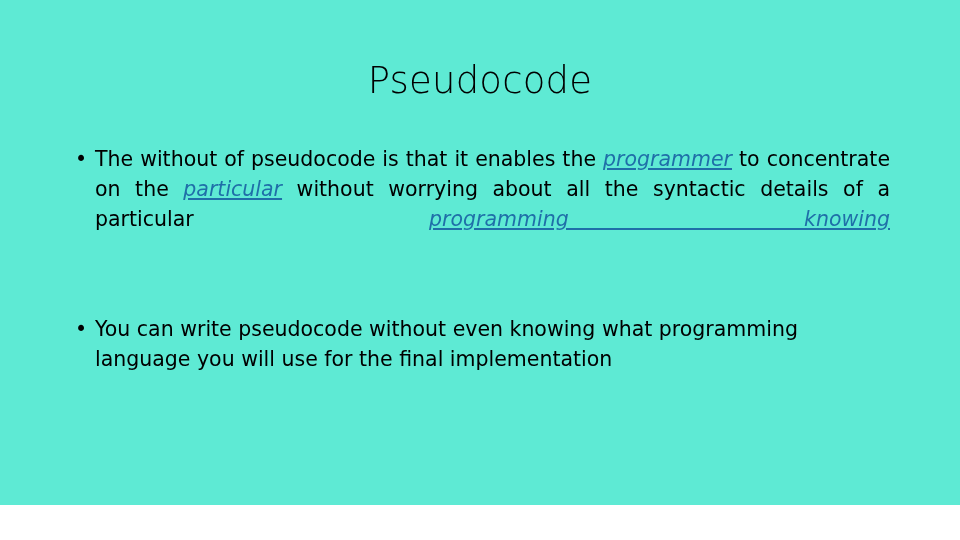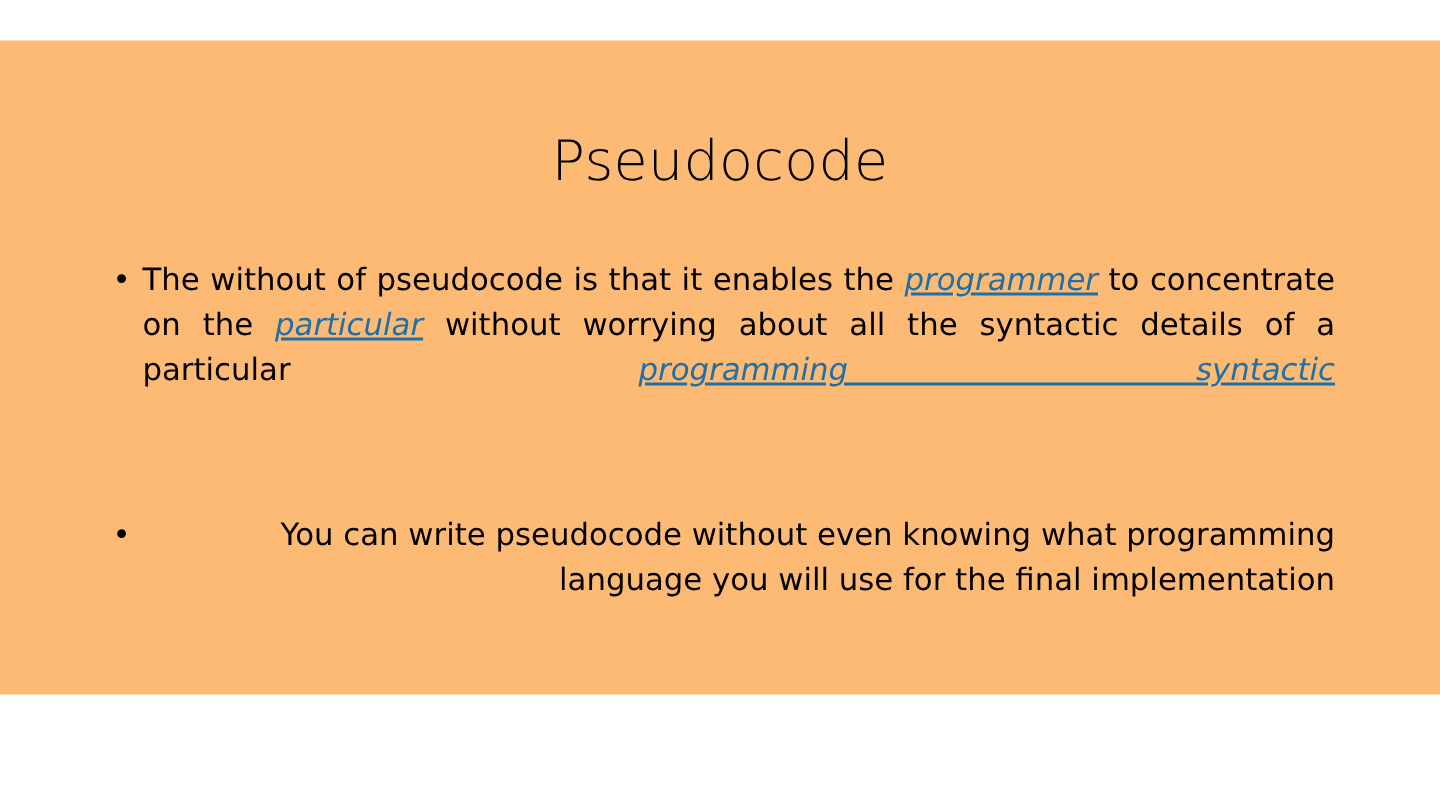--- a/index.html
+++ b/index.html
@@ -10,24 +10,23 @@
     width: 960px;
     height: 540px;
     background: #ffffff;
     font-family: "DejaVu Sans", sans-serif;
     overflow: hidden;
   }
 
   .slide {
     position: relative;
     width: 960px;
-    height: 436px;
-    background: #fdba74;
+    height: 505px;
+    background: #5eead4;
     box-sizing: border-box;
-    margin-top: 27px;
   }
 
   
   .slide-title {
     position: absolute;
     left: 0;
     top: 58px;
     width: 960px;
     text-align: center;
     font-family: "DejaVu Sans", sans-serif;
@@ -72,21 +71,21 @@
     text-justify: inter-word;
   }
 
   .bullet-block.justified .bullet-text::after {
     content: "";
     display: inline-block;
     width: 100%;
   }
 
   .bullet-block.plain .bullet-text {
-    text-align: right;
+    text-align: left;
   }
 
   #bullet-2 {
     margin-top: 50px;
   }
 
   
   .hyperlink {
     color: #1F6FA8;
     text-decoration: underline;
@@ -100,21 +99,21 @@
 <body>
 
 <div class="slide">
 
   <div class="slide-title">Pseudocode</div>
 
   <div class="body-area">
 
     <div class="bullet-block justified" id="bullet-1">
       <span class="bullet-mark">•</span>
-      <div class="bullet-text"><span>The without of pseudocode is that it enables the </span><span class="hyperlink">programmer</span><span> to concentrate on the </span><span class="hyperlink">particular</span><span> without worrying about all the syntactic details of a particular </span><span class="hyperlink">programming syntactic</span></div>
+      <div class="bullet-text"><span>The without of pseudocode is that it enables the </span><span class="hyperlink">programmer</span><span> to concentrate on the </span><span class="hyperlink">particular</span><span> without worrying about all the syntactic details of a particular </span><span class="hyperlink">programming knowing</span></div>
     </div>
 
     <div class="bullet-block plain" id="bullet-2">
       <span class="bullet-mark">•</span>
       <div class="bullet-text"><span>You can write pseudocode without even knowing what programming language you will use for the final implementation</span></div>
     </div>
 
   </div>
 </div>
 

